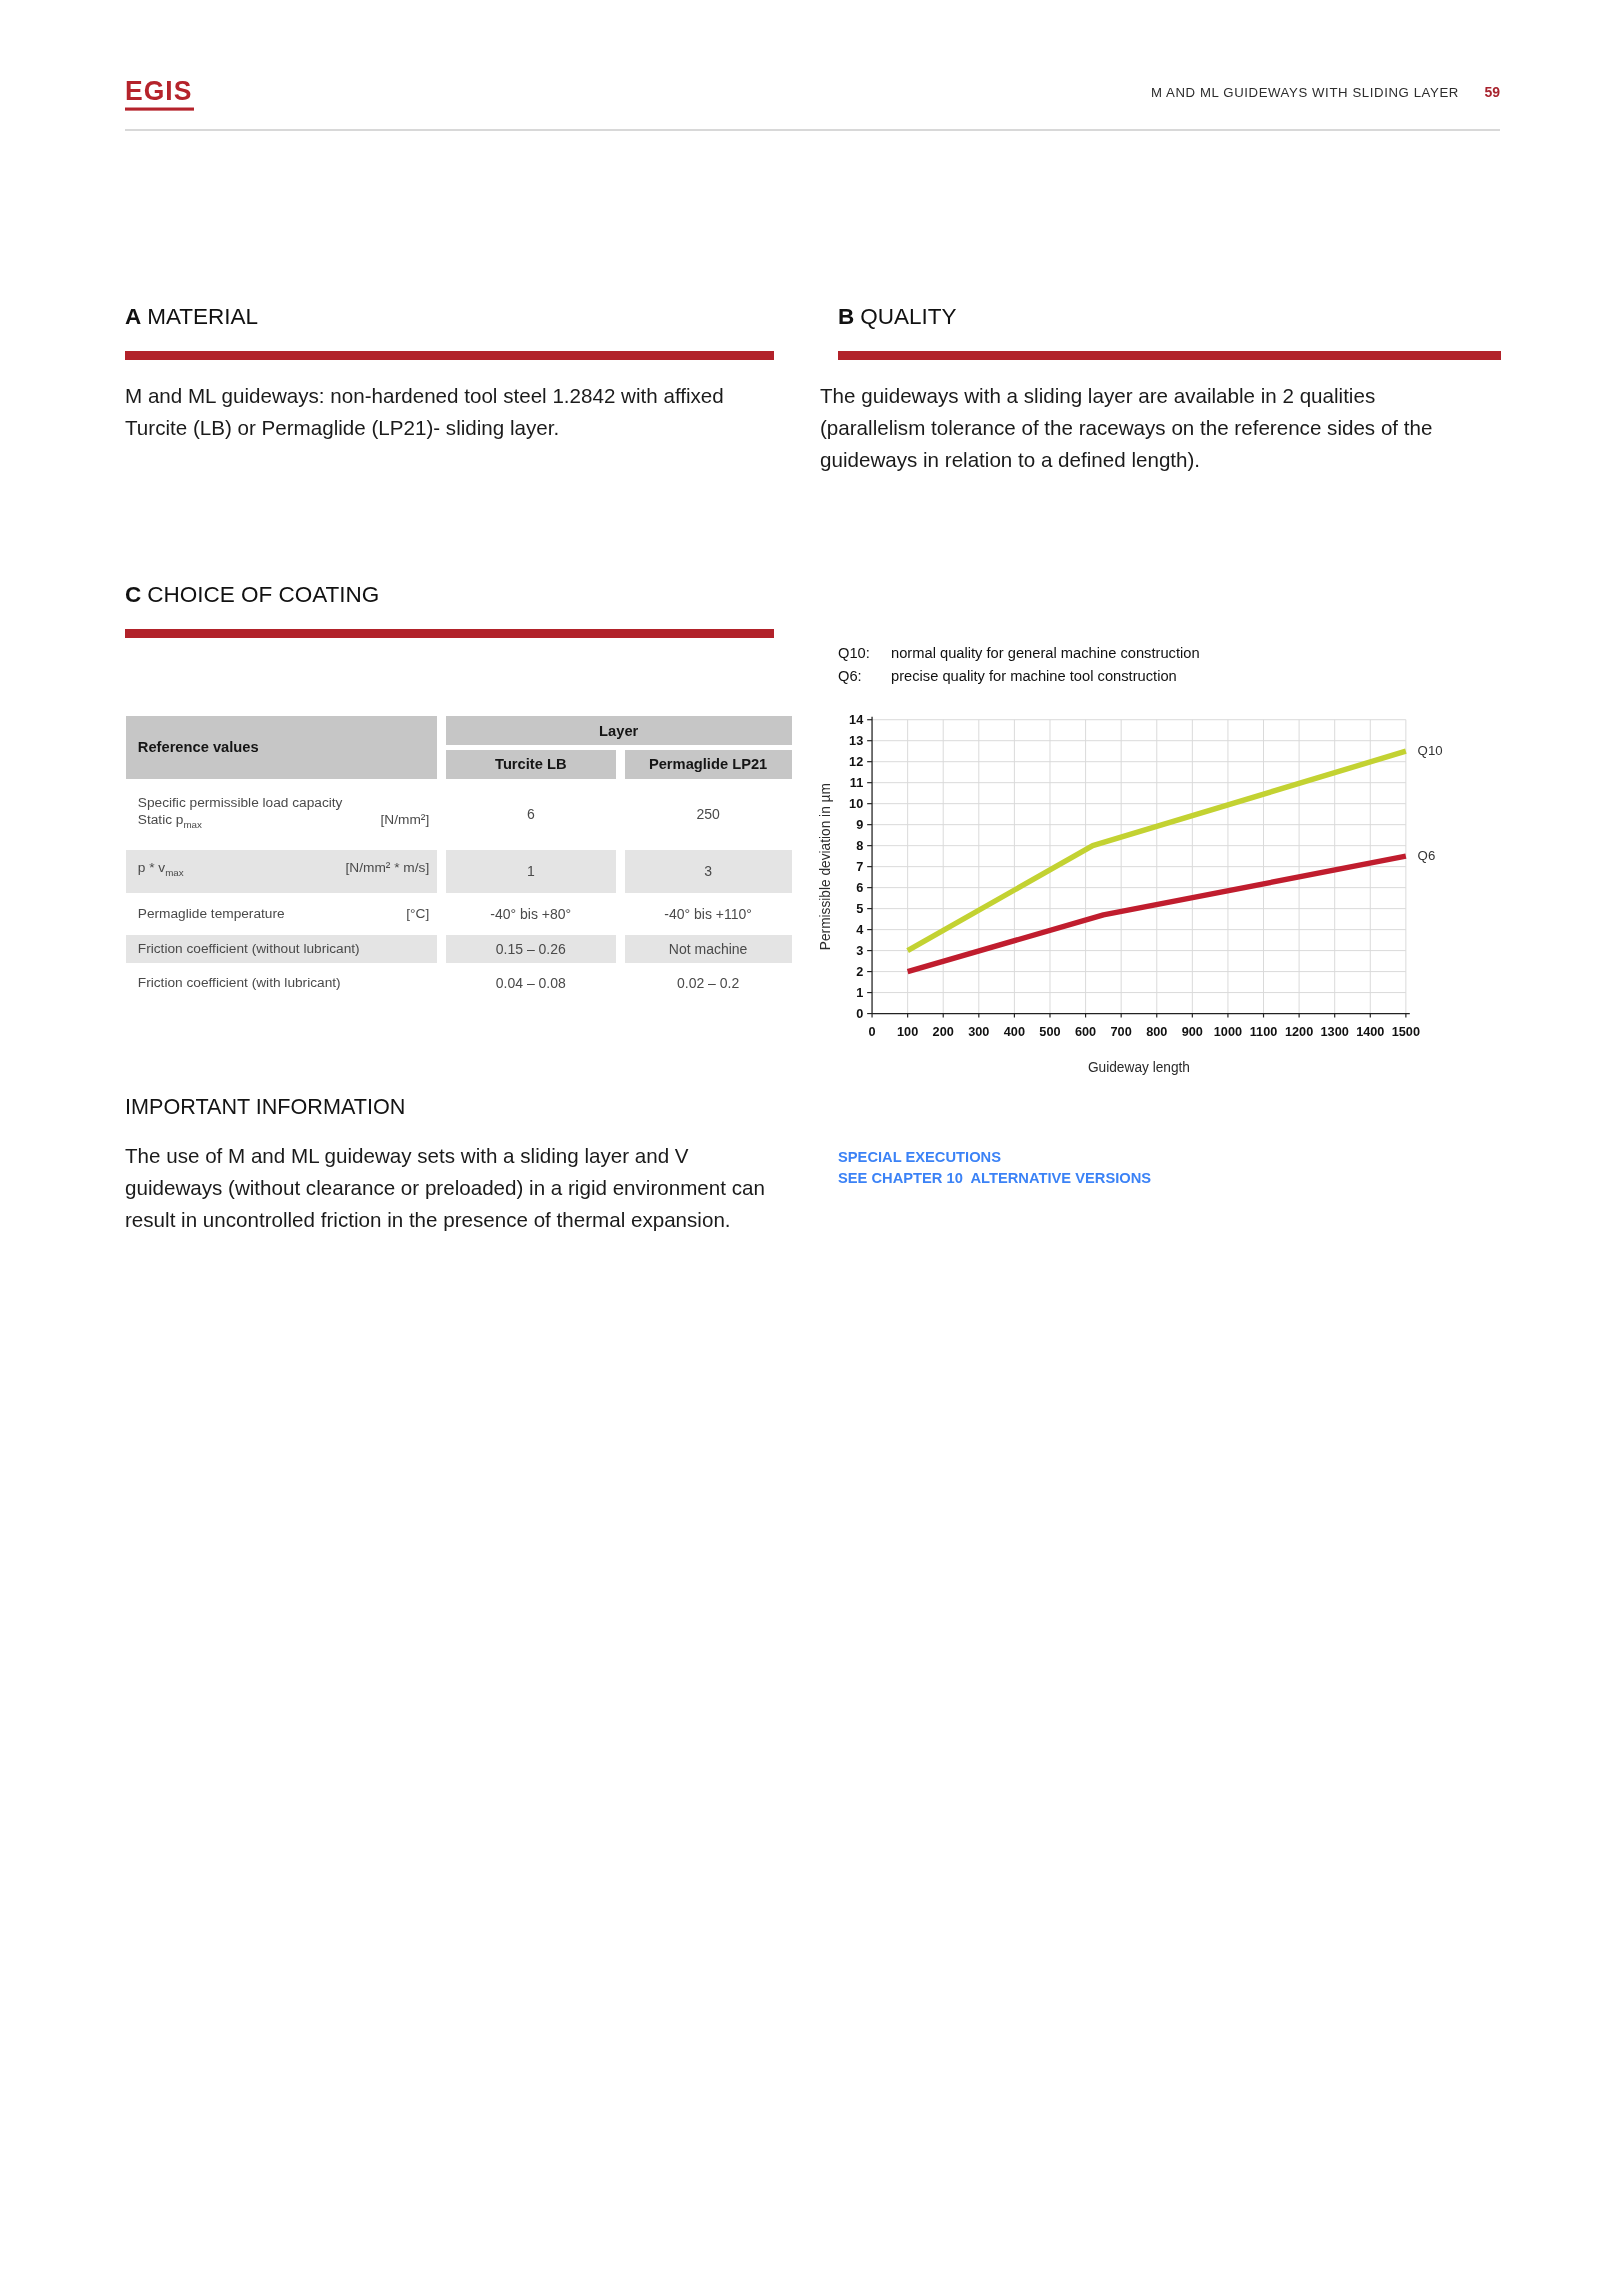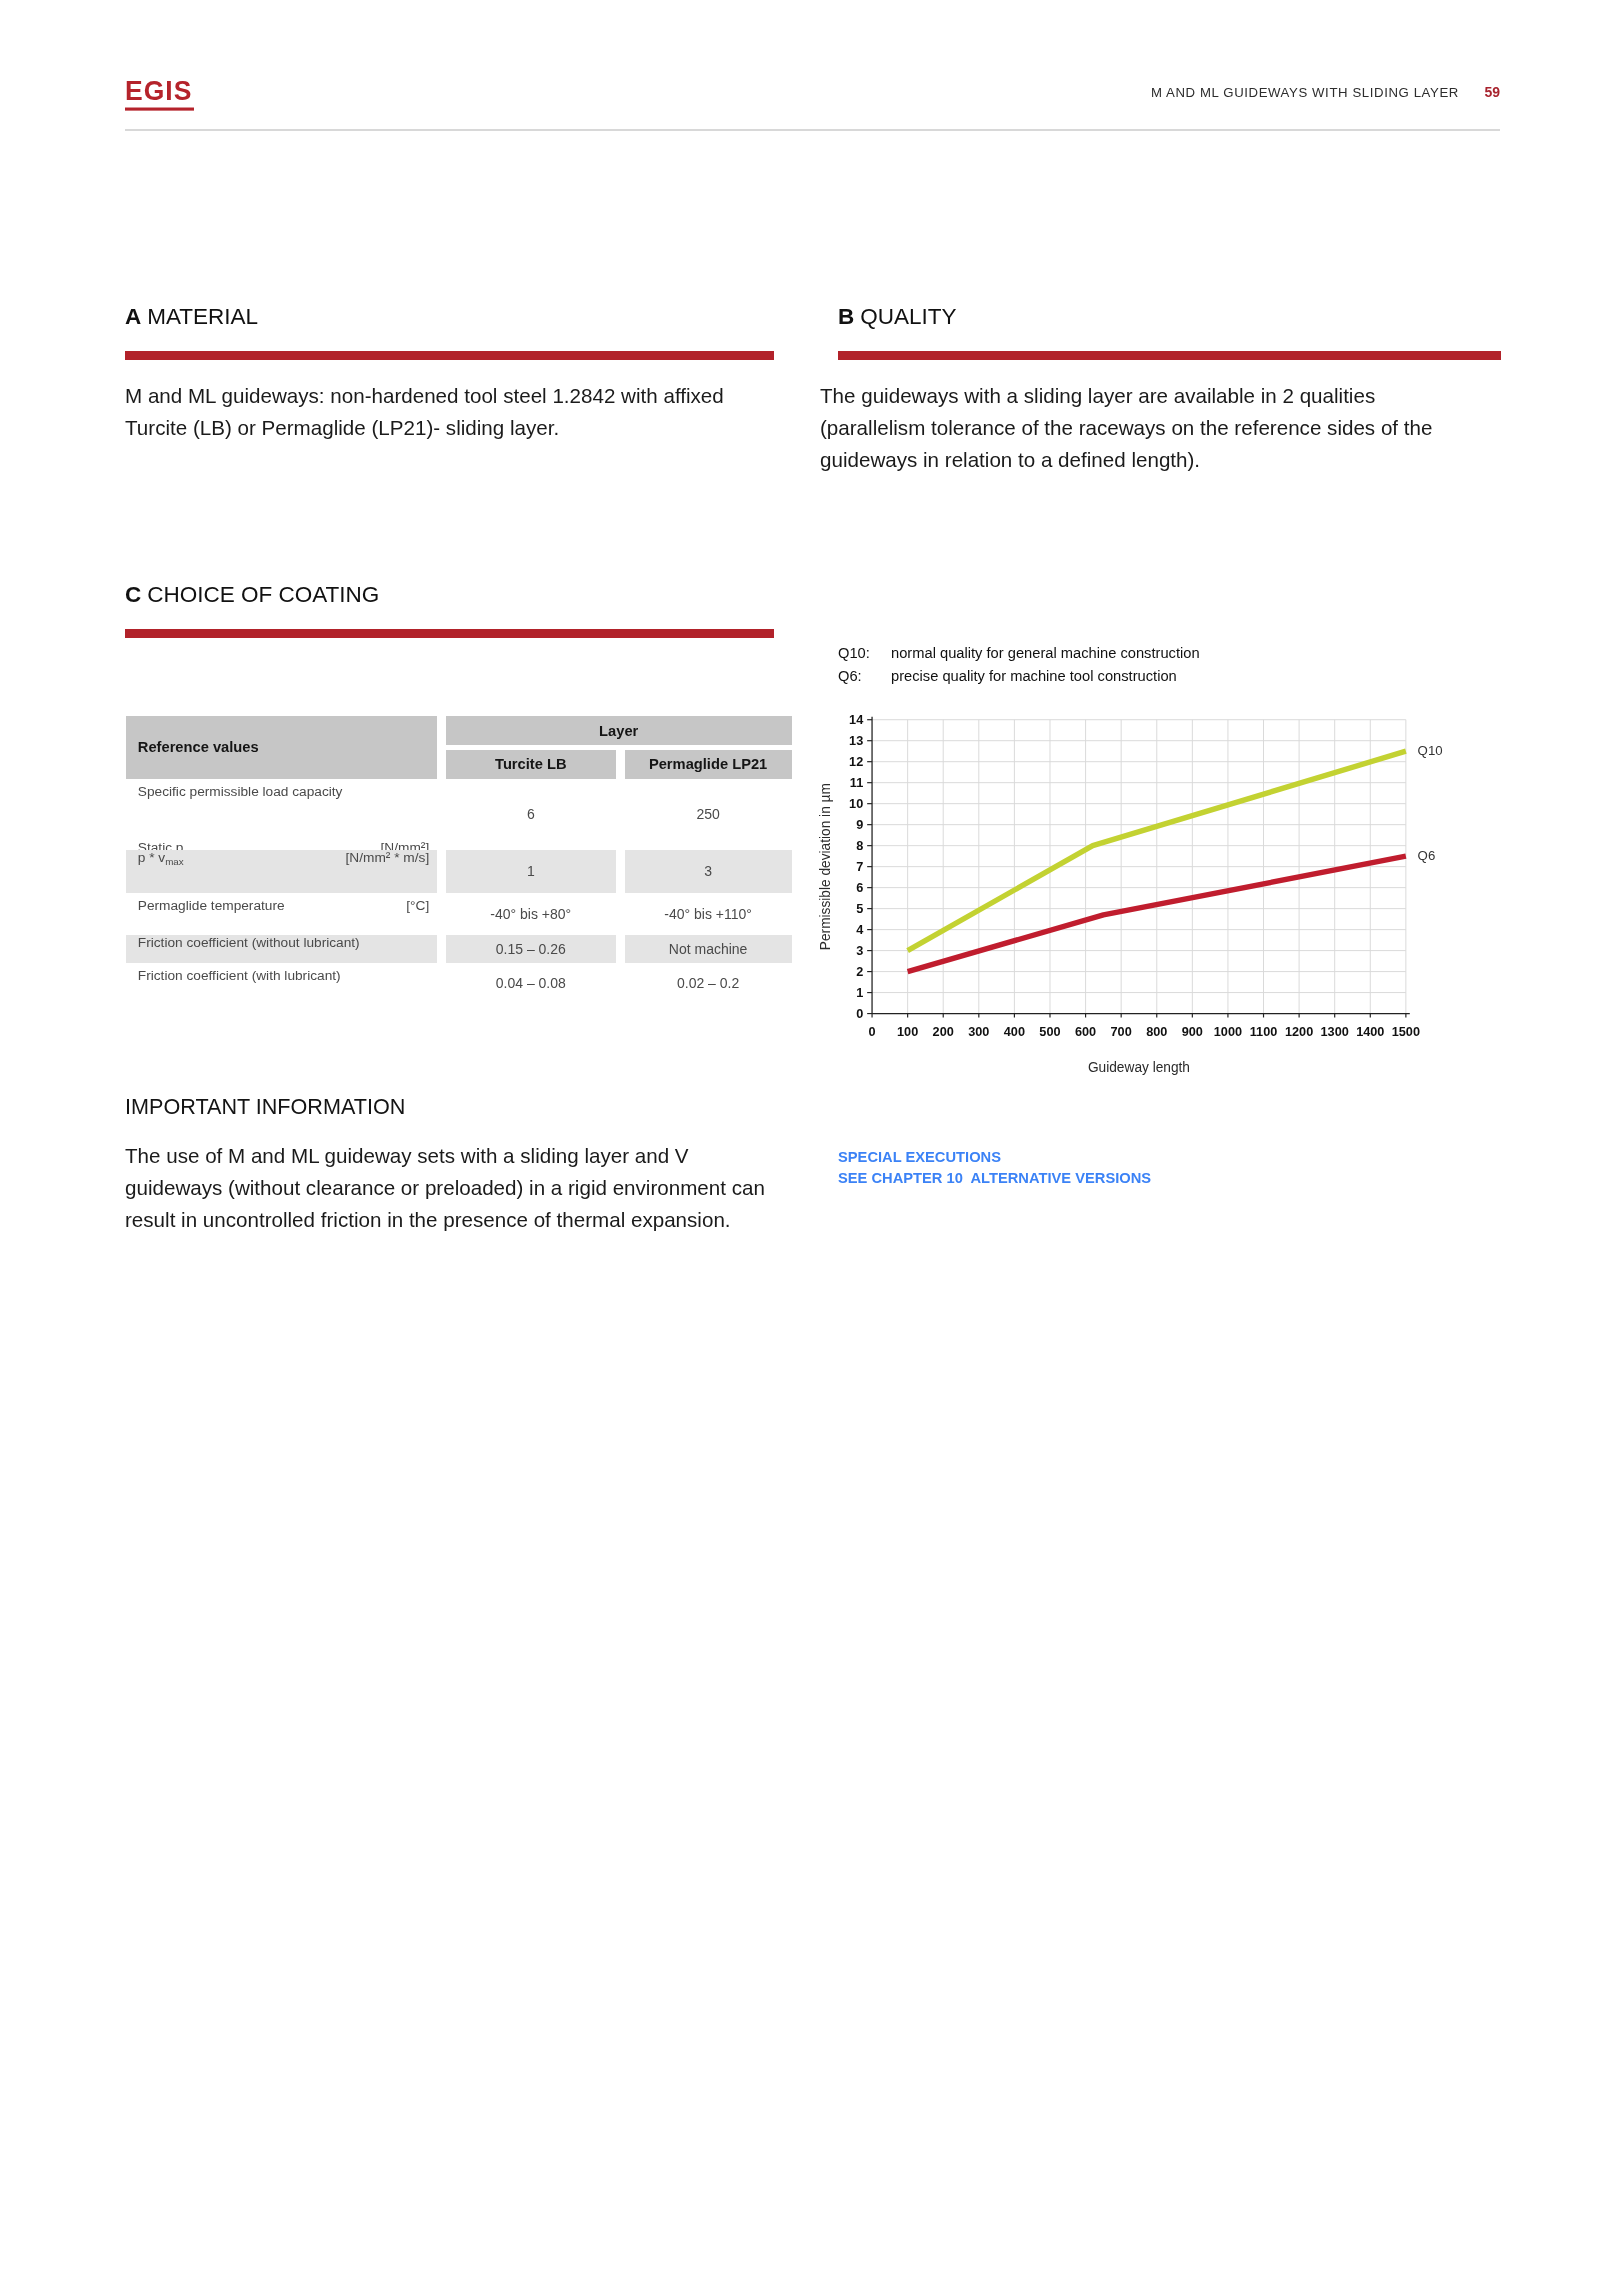--- a/index.html
+++ b/index.html
@@ -39,21 +39,21 @@
     display:grid;grid-template-columns:311px 170px 167px;
     grid-template-rows:29px 29px 61px 43px 33px 28px 30px;
     column-gap:8.8px;row-gap:4.9px;width:665px;
   }
   .ctable .th{background:#c6c6c6;font-weight:bold;font-size:14.7px;color:#151515;
     display:flex;align-items:center;}
   .ctable .th.corner{grid-row:1 / 3;padding-left:11.8px;}
   .ctable .th.center{justify-content:center;}
   .ctable .td{font-size:13.7px;color:#4a4a4a;display:flex;}
   .ctable .td.shaded{background:#e4e4e4;}
-  .ctable .td.label{flex-direction:column;justify-content:flex-start;padding:0 7.8px 0 11.8px;line-height:16.7px;gap:40px;}
+  .ctable .td.label{flex-direction:column;justify-content:center;padding:0 7.8px 0 11.8px;line-height:16.7px;}
   .ctable .td.val{align-items:center;justify-content:center;font-size:14px;}
   .ctable .labline{display:flex;justify-content:space-between;align-items:baseline;width:100%;}
   .ctable sub{font-size:9.8px;margin-top:24px;}
 
   
   .chart-wrap{position:absolute;left:818px;top:706px;width:686px;height:382px;}
   .tick{font:bold 13px "Liberation Sans", sans-serif;fill:#111;}
   .serieslabel{font:13.5px "Liberation Sans", sans-serif;fill:#333;}
   .axislabel{font:14px "Liberation Sans", sans-serif;fill:#2b2b2b;}
 

